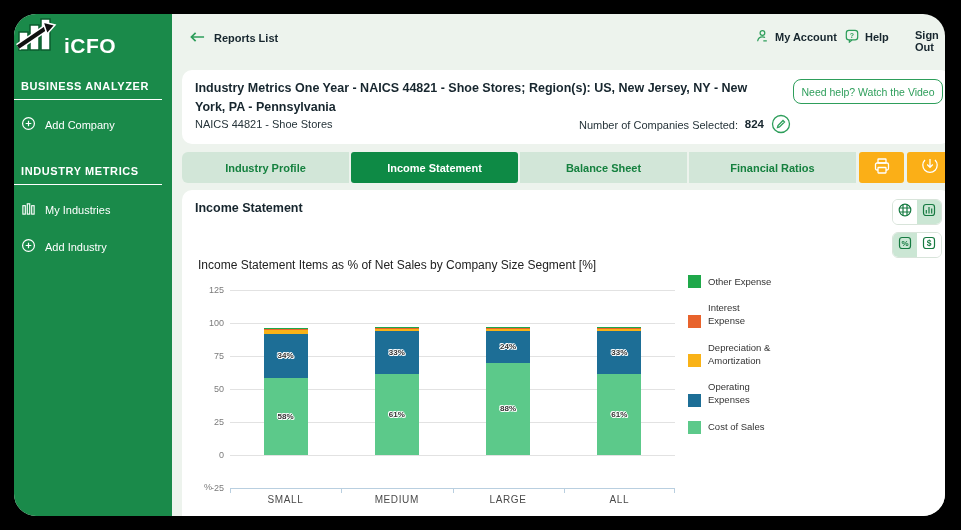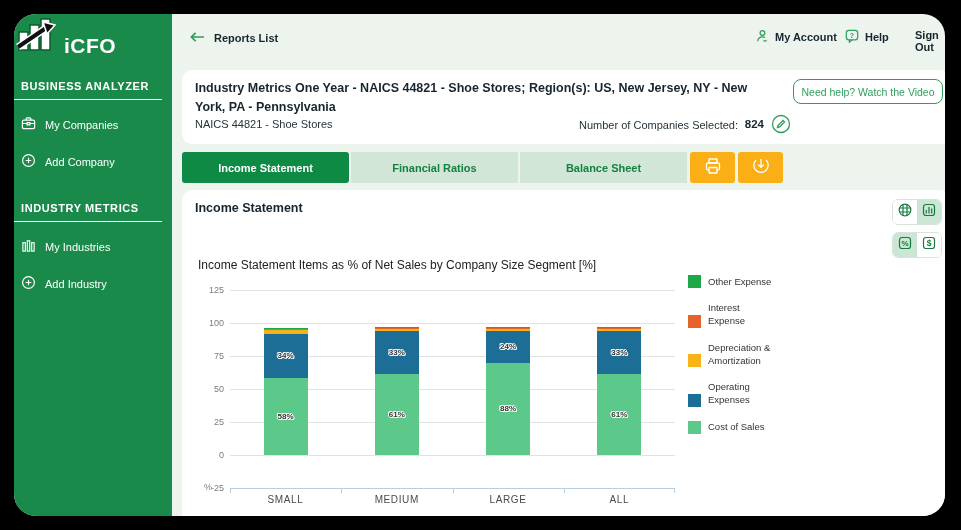--- a/index.html
+++ b/index.html
@@ -84,30 +84,20 @@
       </span>
       <span class="logo-text">iCFO</span>
     </div>
 
     <div class="side-heading">BUSINESS ANALYZER</div>
     <hr class="side-rule">
 
     <div class="side-item">
       <span>
         <svg width="15" height="15" viewBox="0 0 16 16" fill="none" stroke="#fff" stroke-width="1.3">
-          <rect x="1.5" y="4.5" width="13" height="9" rx="1.5"></rect>
-          <path d="M5.5 4.5 V3 a1 1 0 0 1 1-1 h3 a1 1 0 0 1 1 1 v1.5"></path>
-          <path d="M1.5 8 h5 m3 0 h5 M6.5 7 h3 v2.5 h-3 z"></path>
-        </svg>
-      </span>
-      <span>My Companies</span>
-    </div>
-    <div class="side-item">
-      <span>
-        <svg width="15" height="15" viewBox="0 0 16 16" fill="none" stroke="#fff" stroke-width="1.3">
           <circle cx="8" cy="8" r="6.3"></circle>
             <path d="M8 5 v6 M5 8 h6"></path>
         </svg>
       </span>
       <span>Add Company</span>
     </div>
 
     <div class="side-heading">INDUSTRY METRICS</div>
     <hr class="side-rule">
 
@@ -180,23 +170,24 @@
         <button class="edit-btn">
           <svg width="20" height="20" viewBox="0 0 20 20" fill="none" stroke="#2E9E5B" stroke-width="1.3">
             <circle cx="10" cy="10" r="8.5"></circle>
             <path d="M6.5 13.5 L7 11.5 L12 6.5 L13.5 8 L8.5 13 Z"></path>
           </svg>
         </button>
       </div>
     </div>
 
     <div class="tabs-row">
+      <div class="tab">Industry Profile</div>
       <div class="tab active">Income Statement</div>
+      <div class="tab">Balance Sheet</div>
       <div class="tab">Financial Ratios</div>
-      <div class="tab">Balance Sheet</div>
       <button class="icon-btn-orange">
         <span>
           <svg width="18" height="18" viewBox="0 0 18 18" fill="none" stroke="#fff" stroke-width="1.3">
             <rect x="5" y="2" width="8" height="4" rx="0.5"></rect>
             <rect x="2.5" y="6" width="13" height="7" rx="1.5"></rect>
             <rect x="5" y="10.5" width="8" height="5.5" rx="0.5" fill="#FBAF17"></rect>
           </svg>
         </span>
       </button>
       <button class="icon-btn-orange">

